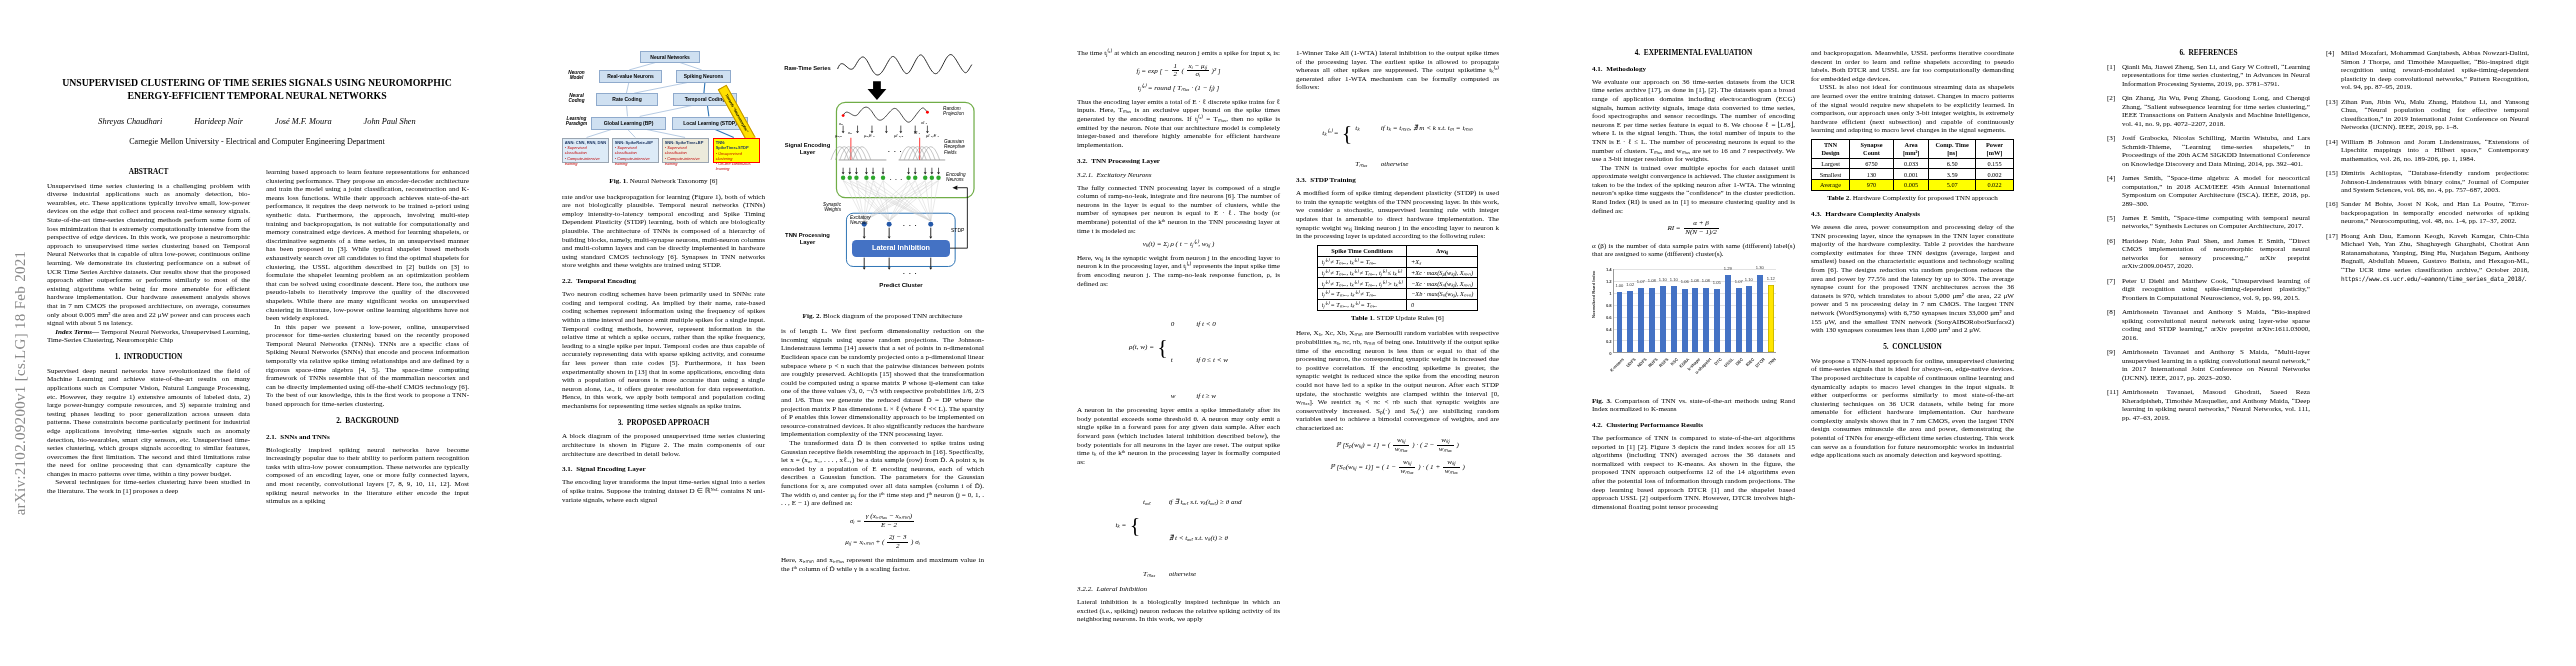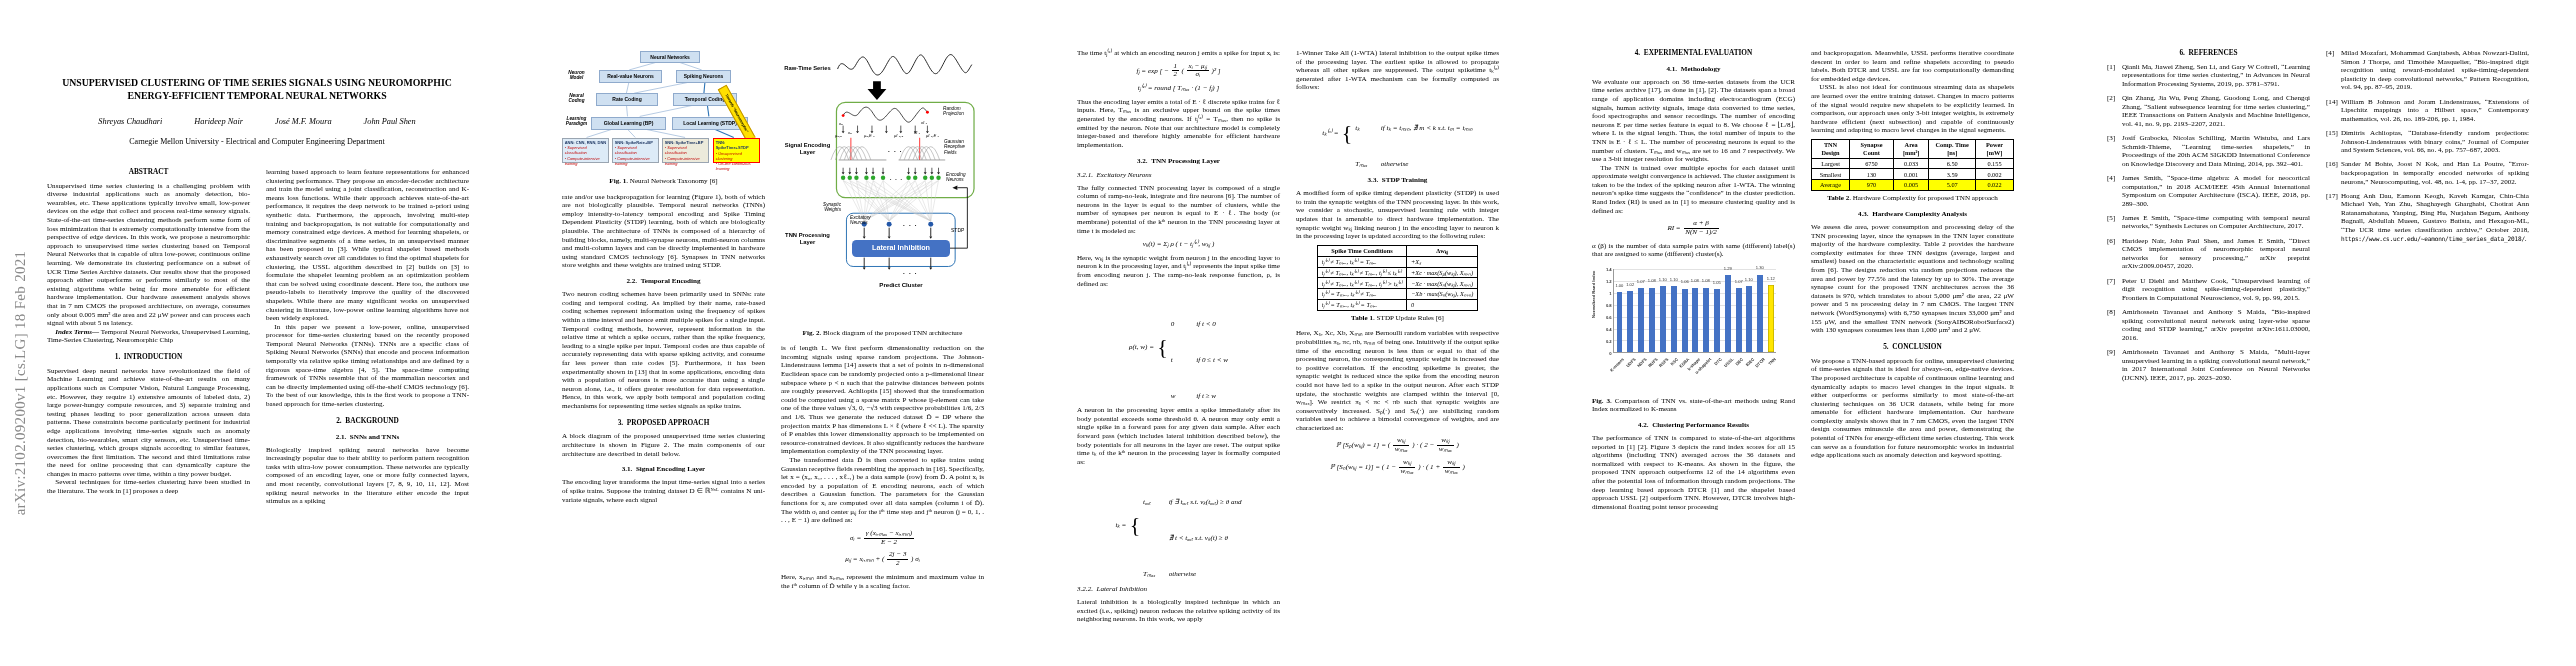--- a/index.html
+++ b/index.html
@@ -5,21 +5,21 @@
   html,body{margin:0;padding:0;background:#ffffff;}
   body{width:2576px;height:667px;font-family:"Liberation Serif",serif;color:#000;}
   .pages{display:flex;width:2576px;height:667px;}
   .page{position:relative;flex:0 0 515px;width:515px;height:667px;background:#fff;overflow:hidden;}
   .col{position:absolute;width:203px;top:49px;font-size:7.1px;line-height:8.6px;text-align:justify;}
   .cl{left:47px;} .cr{left:266px;}
   .p{margin:0;text-indent:8.3px;}
   .pf{margin:0;text-indent:0;}
   .h1{font-weight:bold;text-align:center;font-size:7.3px;margin:8.3px 0 5px;text-indent:0;}
   .h1.first{margin-top:0;}
-  .h2{font-weight:bold;font-size:7.1px;margin:7.2px 0 4.4px;text-align:center;text-indent:0;}
+  .h2{font-weight:bold;font-size:7.1px;margin:7.2px 0 4.4px;text-align:left;text-indent:0;}
   .h3{font-style:italic;font-size:7.1px;margin:6.1px 0 3.9px;text-align:left;text-indent:0;}
   .eq{text-align:center;margin:5px 0;font-style:italic;text-indent:0;}
   .frac{display:inline-flex;flex-direction:column;vertical-align:middle;text-align:center;margin:0 1.1px;line-height:7.8px;}
   .frac .fn{border-bottom:0.6px solid #000;padding:0 1.7px;}
   .frac .fd{padding:0 1.7px;}
   .cases{display:inline-flex;align-items:center;text-align:left;}
   .brace{font-size:22px;font-weight:100;margin-right:2.8px;font-style:normal;line-height:1;}
   .crow{display:flex;line-height:9px;margin-top:27px;}
   .crow span:first-child{min-width:25.6px;}
   .cap{margin:3.3px 0 6.7px;text-indent:0;}
@@ -326,21 +326,21 @@
         <div class="f2dots" style="left:109px;top:126px;font-size:5px;">· · ·</div>
         <div class="f2s f2sr" style="left:165px;top:123px;width:31px;">Encoding Neurons</div>
         <div class="f2s" style="left:31px;top:153px;width:29px;text-align:right;">Synaptic Weights</div>
         <div class="f2s" style="left:69px;top:166px;width:27px;">Excitatory Neurons</div>
         <div class="f2dots" style="left:122px;top:172px;">· · ·</div>
         <div class="f2li">Lateral Inhibition</div>
         <div class="f2s" style="left:170px;top:179px;font-style:normal;font-size:5px;">STDP</div>
         <div class="f2dots" style="left:122px;top:220px;">· · ·</div>
         <div class="f2pc">Predict Cluster</div>
       </div>
-      <p class="cap capc" style="margin-top:17px;"><span class="b">Fig. 2</span><span>. Block diagram of the proposed TNN architecture</span></p>
+      <p class="cap capc" style="margin-top:0;"><span class="b">Fig. 2</span><span>. Block diagram of the proposed TNN architecture</span></p>
 
       <p class="pf">is of length L. We first perform dimensionality reduction on the incoming signals using sparse random projections. The Johnson-Lindenstrauss lemma [14] asserts that a set of points in n-dimensional Euclidean space can be randomly projected onto a p-dimensional linear subspace where p &lt; n such that the pairwise distances between points are roughly preserved. Achlioptis [15] showed that the transformation could be computed using a sparse matrix P whose ij-element can take one of the three values √3, 0, −√3 with respective probabilities 1/6, 2/3 and 1/6. Thus we generate the reduced dataset D̃ = DP where the projection matrix P has dimensions L × ℓ (where ℓ &lt;&lt; L). The sparsity of P enables this lower dimensionality approach to be implemented on resource-constrained devices. It also significantly reduces the hardware implementation complexity of the TNN processing layer.</p>
       <p class="p">The transformed data D̃ is then converted to spike trains using Gaussian receptive fields resembling the approach in [16]. Specifically, let x = (x₀, x₁, . . . , xℓ₋₁) be a data sample (row) from D̃. A point xᵢ is encoded by a population of E encoding neurons, each of which describes a Gaussian function. The parameters for the Gaussian functions for xᵢ are computed over all data samples (column i of D̃). The width σᵢ and center μᵢⱼ for the iᵗʰ time step and jᵗʰ neuron (j = 0, 1, . . . , E − 1) are defined as:</p>
       <div class="eq">
         <span>σᵢ =</span>
         <span class="frac">
             <span class="fn">γ (xᵢ,ₘₐₓ − xᵢ,ₘᵢₙ)</span>
             <span class="fd">E − 2</span>
           </span>
       </div>
@@ -636,33 +636,35 @@
       <div class="h1">5.&nbsp;&nbsp;CONCLUSION</div>
       <p class="pf">We propose a TNN-based approach for online, unsupervised clustering of time-series signals that is ideal for always-on, edge-native devices. The proposed architecture is capable of continuous online learning and dynamically adapts to macro level changes in the input signals. It either outperforms or performs similarly to most state-of-the-art clustering techniques on 36 UCR datasets, while being far more amenable for efficient hardware implementation. Our hardware complexity analysis shows that in 7 nm CMOS, even the largest TNN design consumes minuscule die area and power, demonstrating the potential of TNNs for energy-efficient time series clustering. This work can serve as a foundation for future neuromorphic works in industrial edge applications such as anomaly detection and keyword spotting.</p>
     </div>
   </div>
 
   <div class="page">
     <div class="col cl">
       <div class="h1 first">6.&nbsp;&nbsp;REFERENCES</div>
       <div>
           <div class="ref"><span class="refn">[1]</span><span>Qianli Ma, Jiawei Zheng, Sen Li, and Gary W Cottrell, “Learning representations for time series clustering,” in Advances in Neural Information Processing Systems, 2019, pp. 3781–3791.</span></div>
-          <div class="ref"><span class="refn">[2]</span><span>Qin Zhang, Jia Wu, Peng Zhang, Guodong Long, and Chengqi Zhang, “Salient subsequence learning for time series clustering,” IEEE Transactions on Pattern Analysis and Machine Intelligence, vol. 41, no. 9, pp. 2193–2207, 2021.</span></div>
+          <div class="ref"><span class="refn">[2]</span><span>Qin Zhang, Jia Wu, Peng Zhang, Guodong Long, and Chengqi Zhang, “Salient subsequence learning for time series clustering,” IEEE Transactions on Pattern Analysis and Machine Intelligence, vol. 41, no. 9, pp. 4072–2207, 2018.</span></div>
           <div class="ref"><span class="refn">[3]</span><span>Josif Grabocka, Nicolas Schilling, Martin Wistuba, and Lars Schmidt-Thieme, “Learning time-series shapelets,” in Proceedings of the 20th ACM SIGKDD International Conference on Knowledge Discovery and Data Mining, 2014, pp. 392–401.</span></div>
           <div class="ref"><span class="refn">[4]</span><span>James Smith, “Space-time algebra: A model for neocortical computation,” in 2018 ACM/IEEE 45th Annual International Symposium on Computer Architecture (ISCA). IEEE, 2018, pp. 289–300.</span></div>
           <div class="ref"><span class="refn">[5]</span><span>James E Smith, “Space-time computing with temporal neural networks,” Synthesis Lectures on Computer Architecture, 2017.</span></div>
           <div class="ref"><span class="refn">[6]</span><span>Harideep Nair, John Paul Shen, and James E Smith, “Direct CMOS implementation of neuromorphic temporal neural networks for sensory processing,” arXiv preprint arXiv:2009.00457, 2020.</span></div>
           <div class="ref"><span class="refn">[7]</span><span>Peter U Diehl and Matthew Cook, “Unsupervised learning of digit recognition using spike-timing-dependent plasticity,” Frontiers in Computational Neuroscience, vol. 9, pp. 99, 2015.</span></div>
           <div class="ref"><span class="refn">[8]</span><span>Amirhossein Tavanaei and Anthony S Maida, “Bio-inspired spiking convolutional neural network using layer-wise sparse coding and STDP learning,” arXiv preprint arXiv:1611.03000, 2016.</span></div>
           <div class="ref"><span class="refn">[9]</span><span>Amirhossein Tavanaei and Anthony S Maida, “Multi-layer unsupervised learning in a spiking convolutional neural network,” in 2017 International Joint Conference on Neural Networks (IJCNN). IEEE, 2017, pp. 2023–2030.</span></div>
+          <div class="ref"><span class="refn">[11]</span><span>Amirhossein Tavanaei, Masoud Ghodrati, Saeed Reza Kheradpisheh, Timothée Masquelier, and Anthony Maida, “Deep learning in spiking neural networks,” Neural Networks, vol. 111, pp. 47–63, 2019.</span></div>
         </div>
     </div>
     <div class="col cr">
       <div>
           <div class="ref"><span class="refn">[4]</span><span>Milad Mozafari, Mohammad Ganjtabesh, Abbas Nowzari-Dalini, Simon J Thorpe, and Timothée Masquelier, “Bio-inspired digit recognition using reward-modulated spike-timing-dependent plasticity in deep convolutional networks,” Pattern Recognition, vol. 94, pp. 87–95, 2019.</span></div>
+          <div class="ref"><span class="refn">[13]</span><span>Zihan Pan, Jibin Wu, Malu Zhang, Haizhou Li, and Yansong Chua, “Neural population coding for effective temporal classification,” in 2019 International Joint Conference on Neural Networks (IJCNN). IEEE, 2019, pp. 1–8.</span></div>
           <div class="ref"><span class="refn">[14]</span><span>William B Johnson and Joram Lindenstrauss, “Extensions of Lipschitz mappings into a Hilbert space,” Contemporary mathematics, vol. 26, no. 189-206, pp. 1, 1984.</span></div>
           <div class="ref"><span class="refn">[15]</span><span>Dimitris Achlioptas, “Database-friendly random projections: Johnson-Lindenstrauss with binary coins,” Journal of Computer and System Sciences, vol. 66, no. 4, pp. 757–687, 2003.</span></div>
           <div class="ref"><span class="refn">[16]</span><span>Sander M Bohte, Joost N Kok, and Han La Poutre, “Error-backpropagation in temporally encoded networks of spiking neurons,” Neurocomputing, vol. 48, no. 1-4, pp. 17–37, 2002.</span></div>
           <div class="ref"><span class="refn">[17]</span><span>Hoang Anh Dau, Eamonn Keogh, Kaveh Kamgar, Chin-Chia Michael Yeh, Yan Zhu, Shaghayegh Gharghabi, Chotirat Ann Ratanamahatana, Yanping, Bing Hu, Nurjahan Begum, Anthony Bagnall, Abdullah Mueen, Gustavo Batista, and Hexagon-ML, “The UCR time series classification archive,” October 2018, </span><span class="refurl">https://www.cs.ucr.edu/~eamonn/time_series_data_2018/</span><span>.</span></div>
         </div>
     </div>
   </div>
 
 </div>
 

